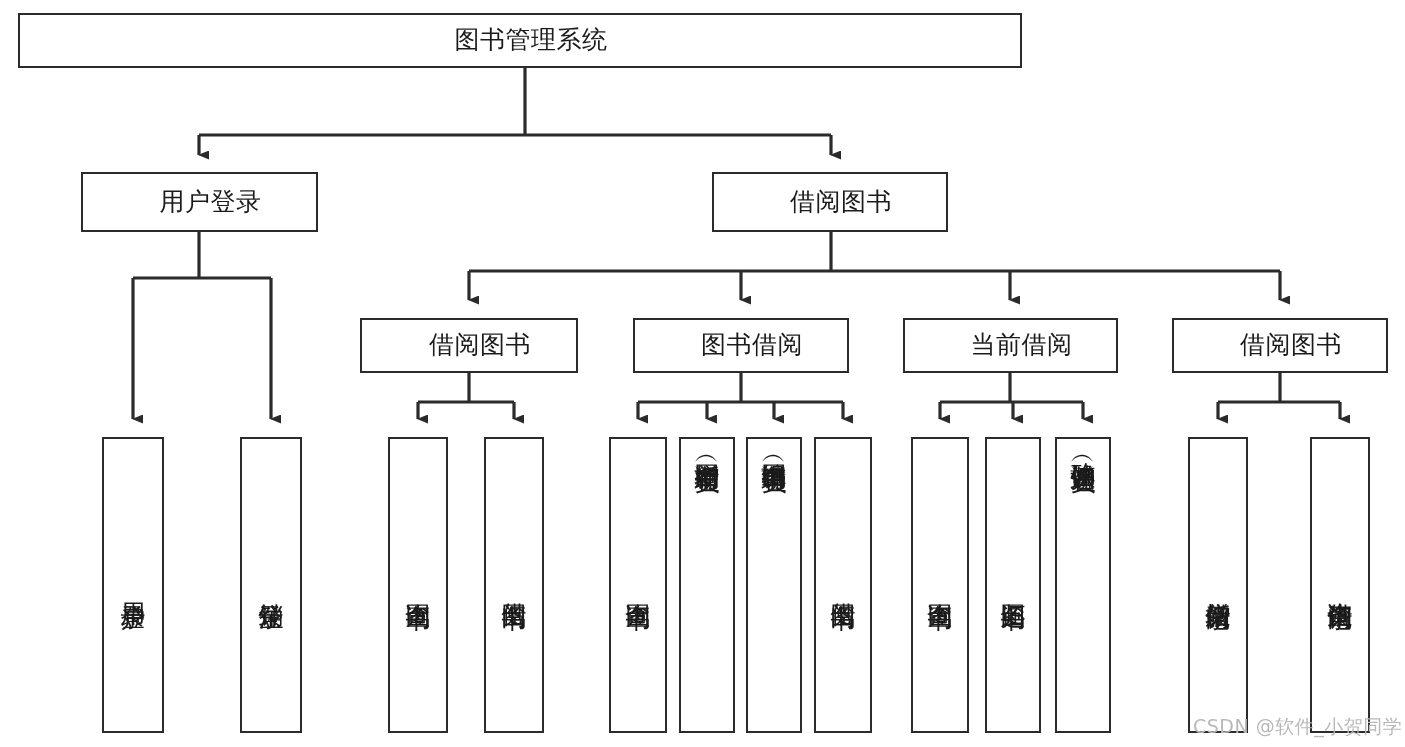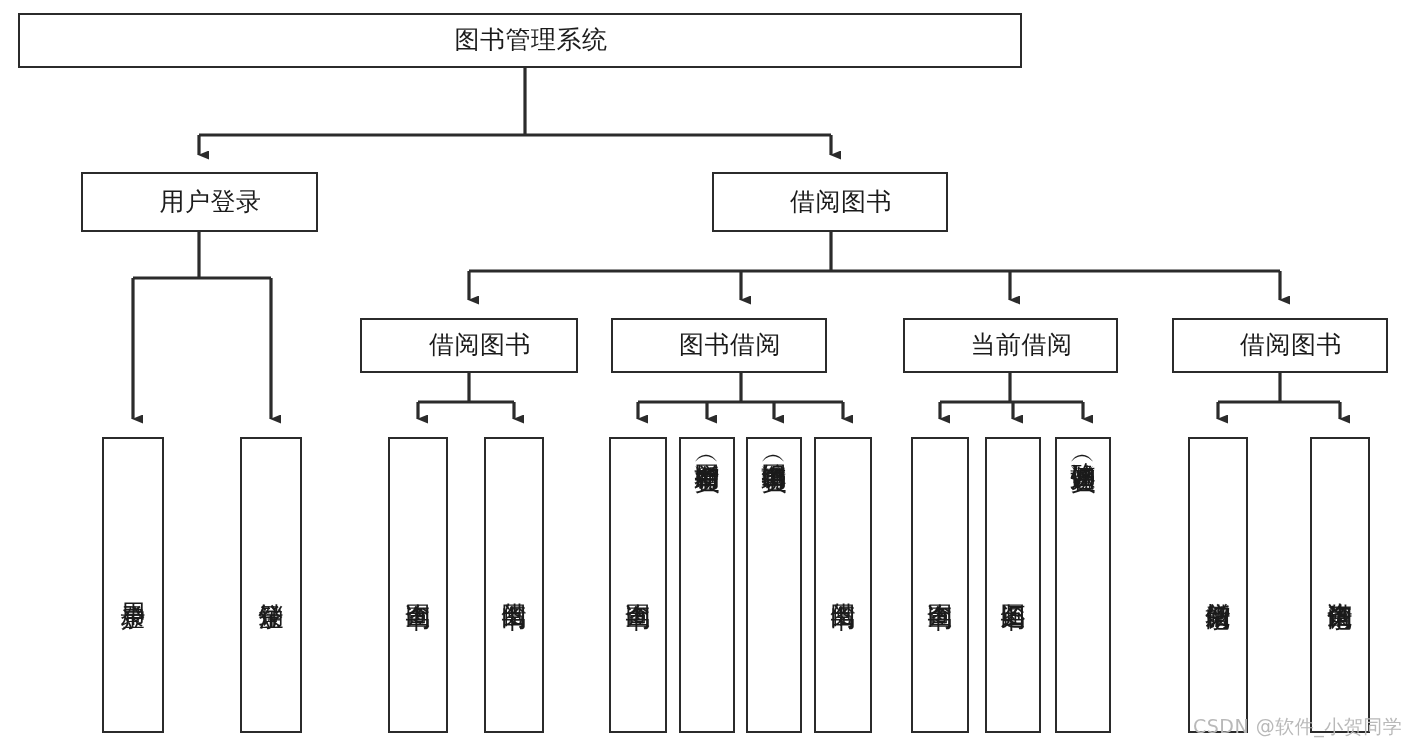--- a/index.html
+++ b/index.html
@@ -135,21 +135,21 @@
   </div>
 
   <div class="node node-h" style="left:712px; top:172px; width:236px; height:60px;">
     <span>借阅图书</span>
   </div>
 
   <div class="node node-h" style="left:360px; top:318px; width:218px; height:55px;">
     <span>借阅图书</span>
   </div>
 
-  <div class="node node-h" style="left:611px; top:318px; width:216px; height:55px;">
+  <div class="node node-h" style="left:633px; top:318px; width:216px; height:55px;">
     <span>图书借阅</span>
   </div>
 
   <div class="node node-h" style="left:903px; top:318px; width:215px; height:55px;text-align:right;">
     <span>当前借阅</span>
   </div>
 
   <div class="node node-h" style="left:1172px; top:318px; width:216px; height:55px;">
     <span>借阅图书</span>
   </div>

